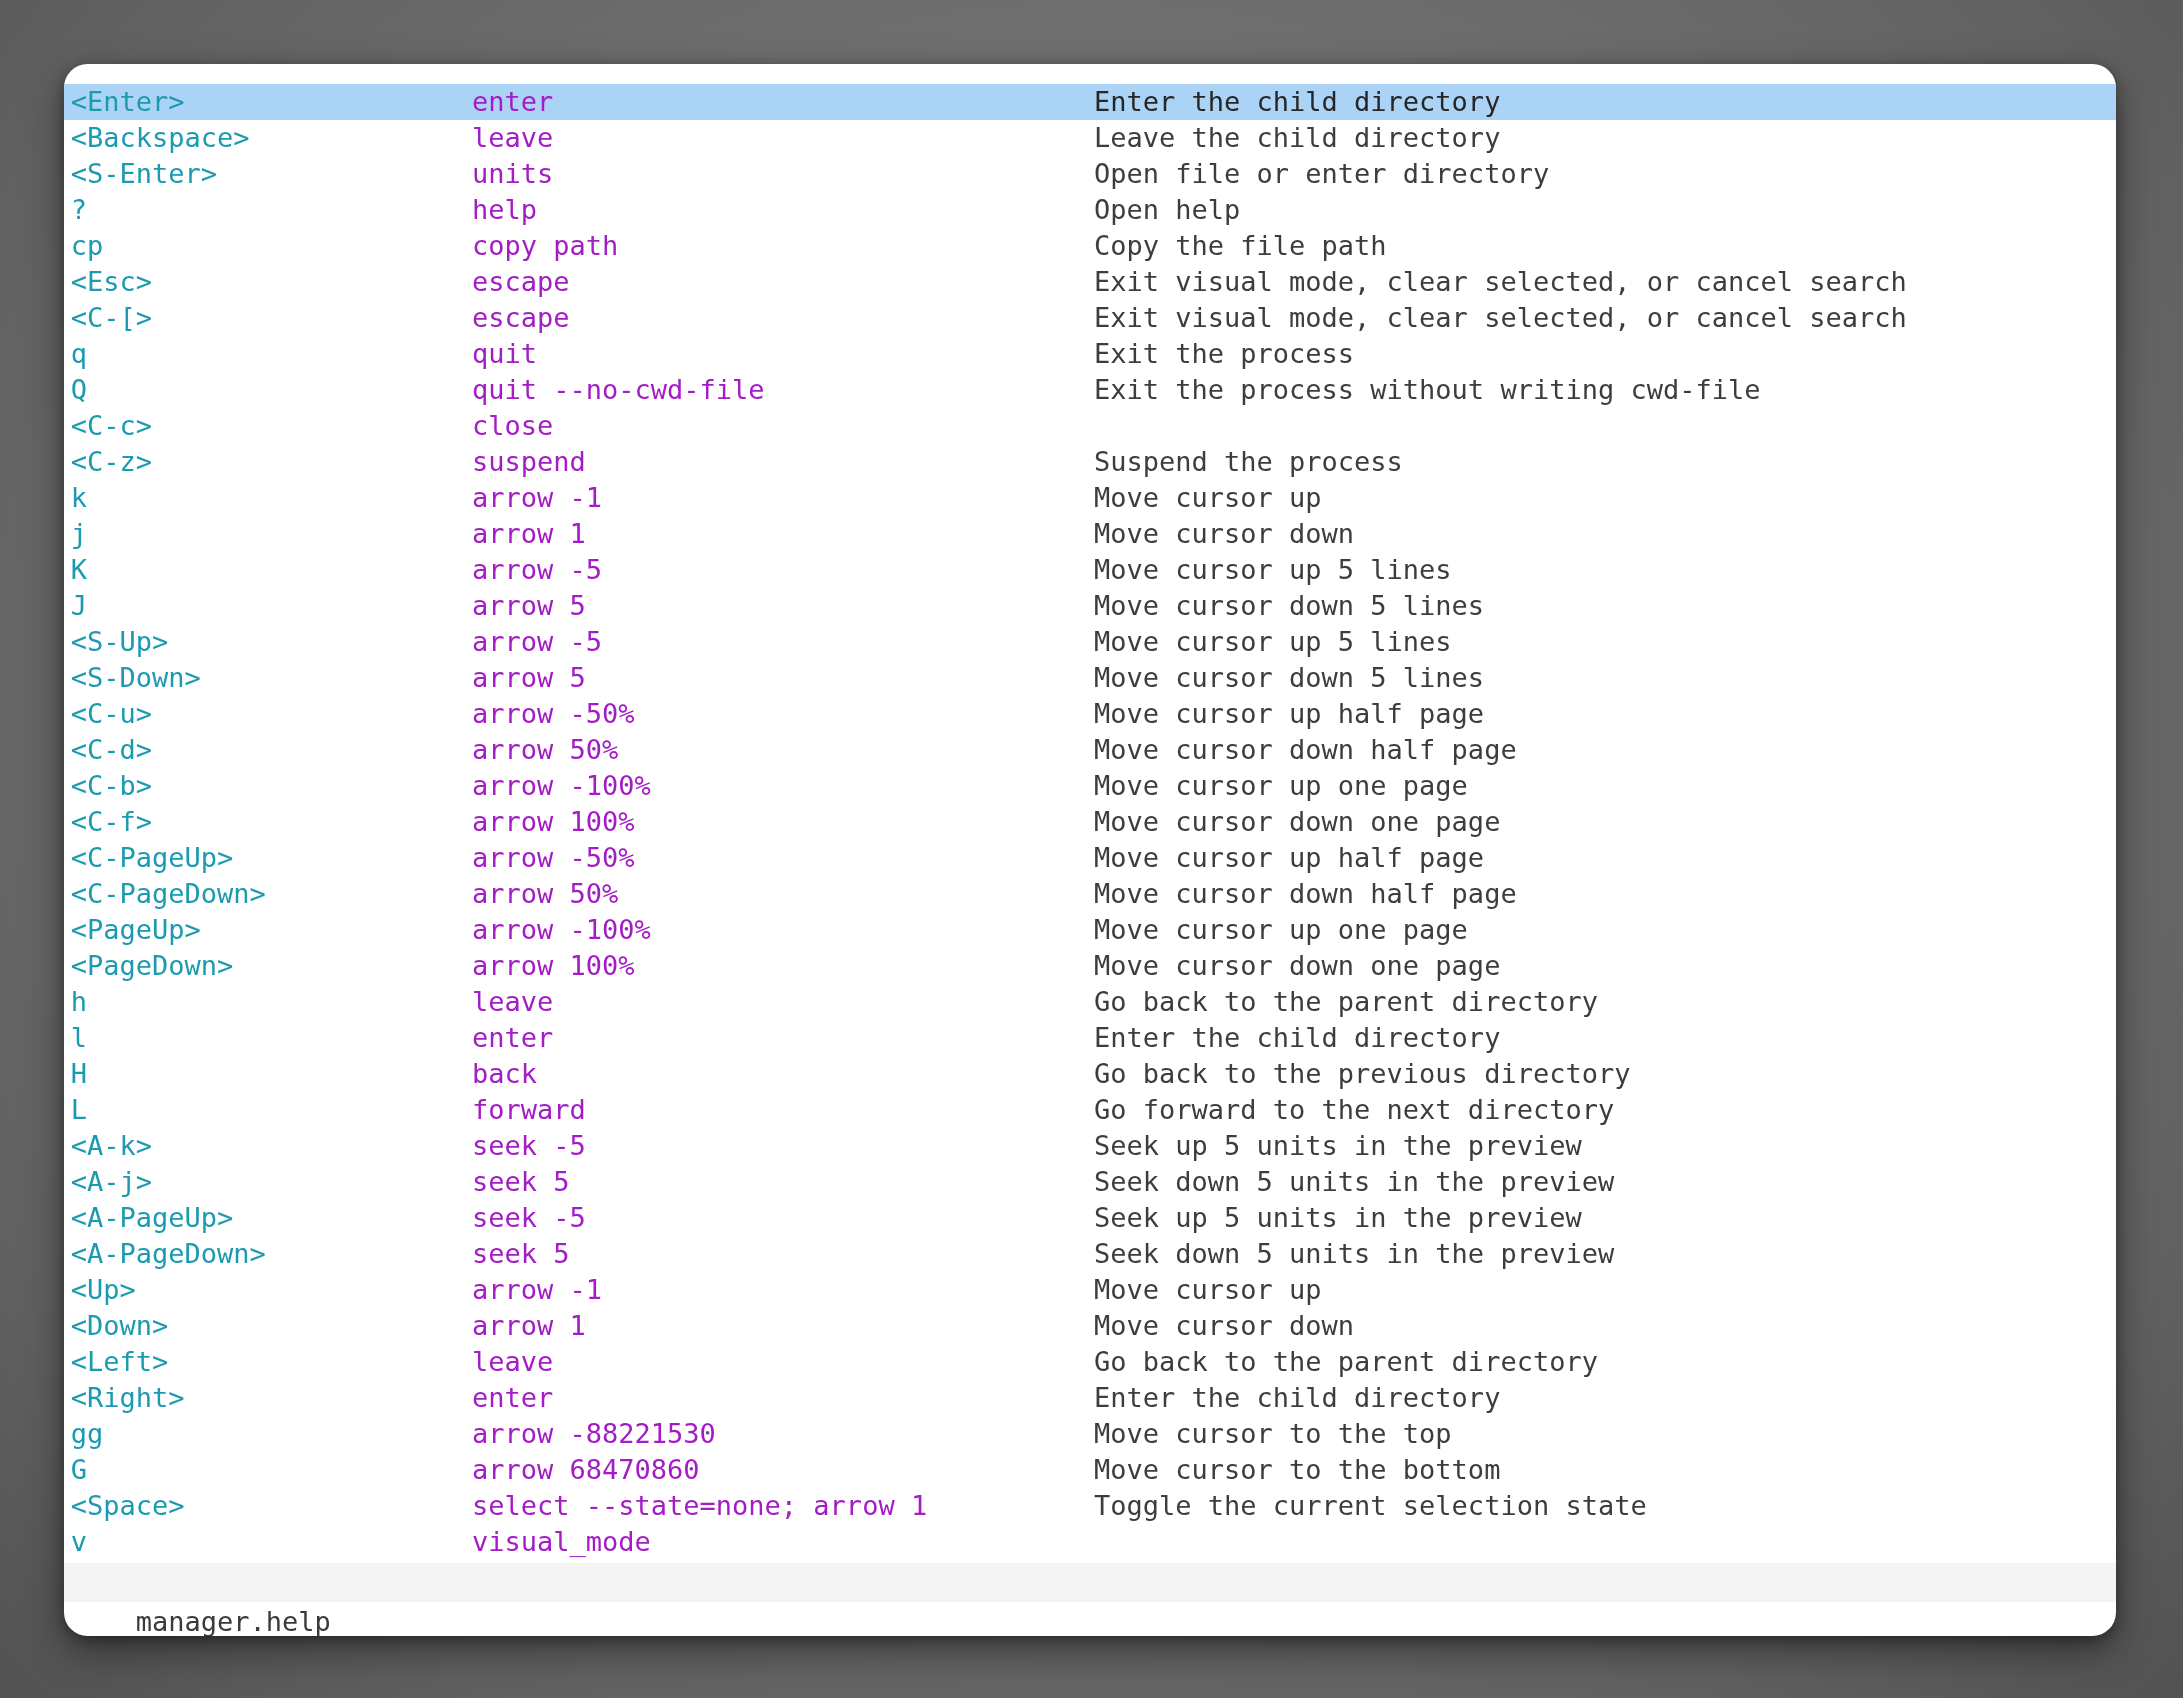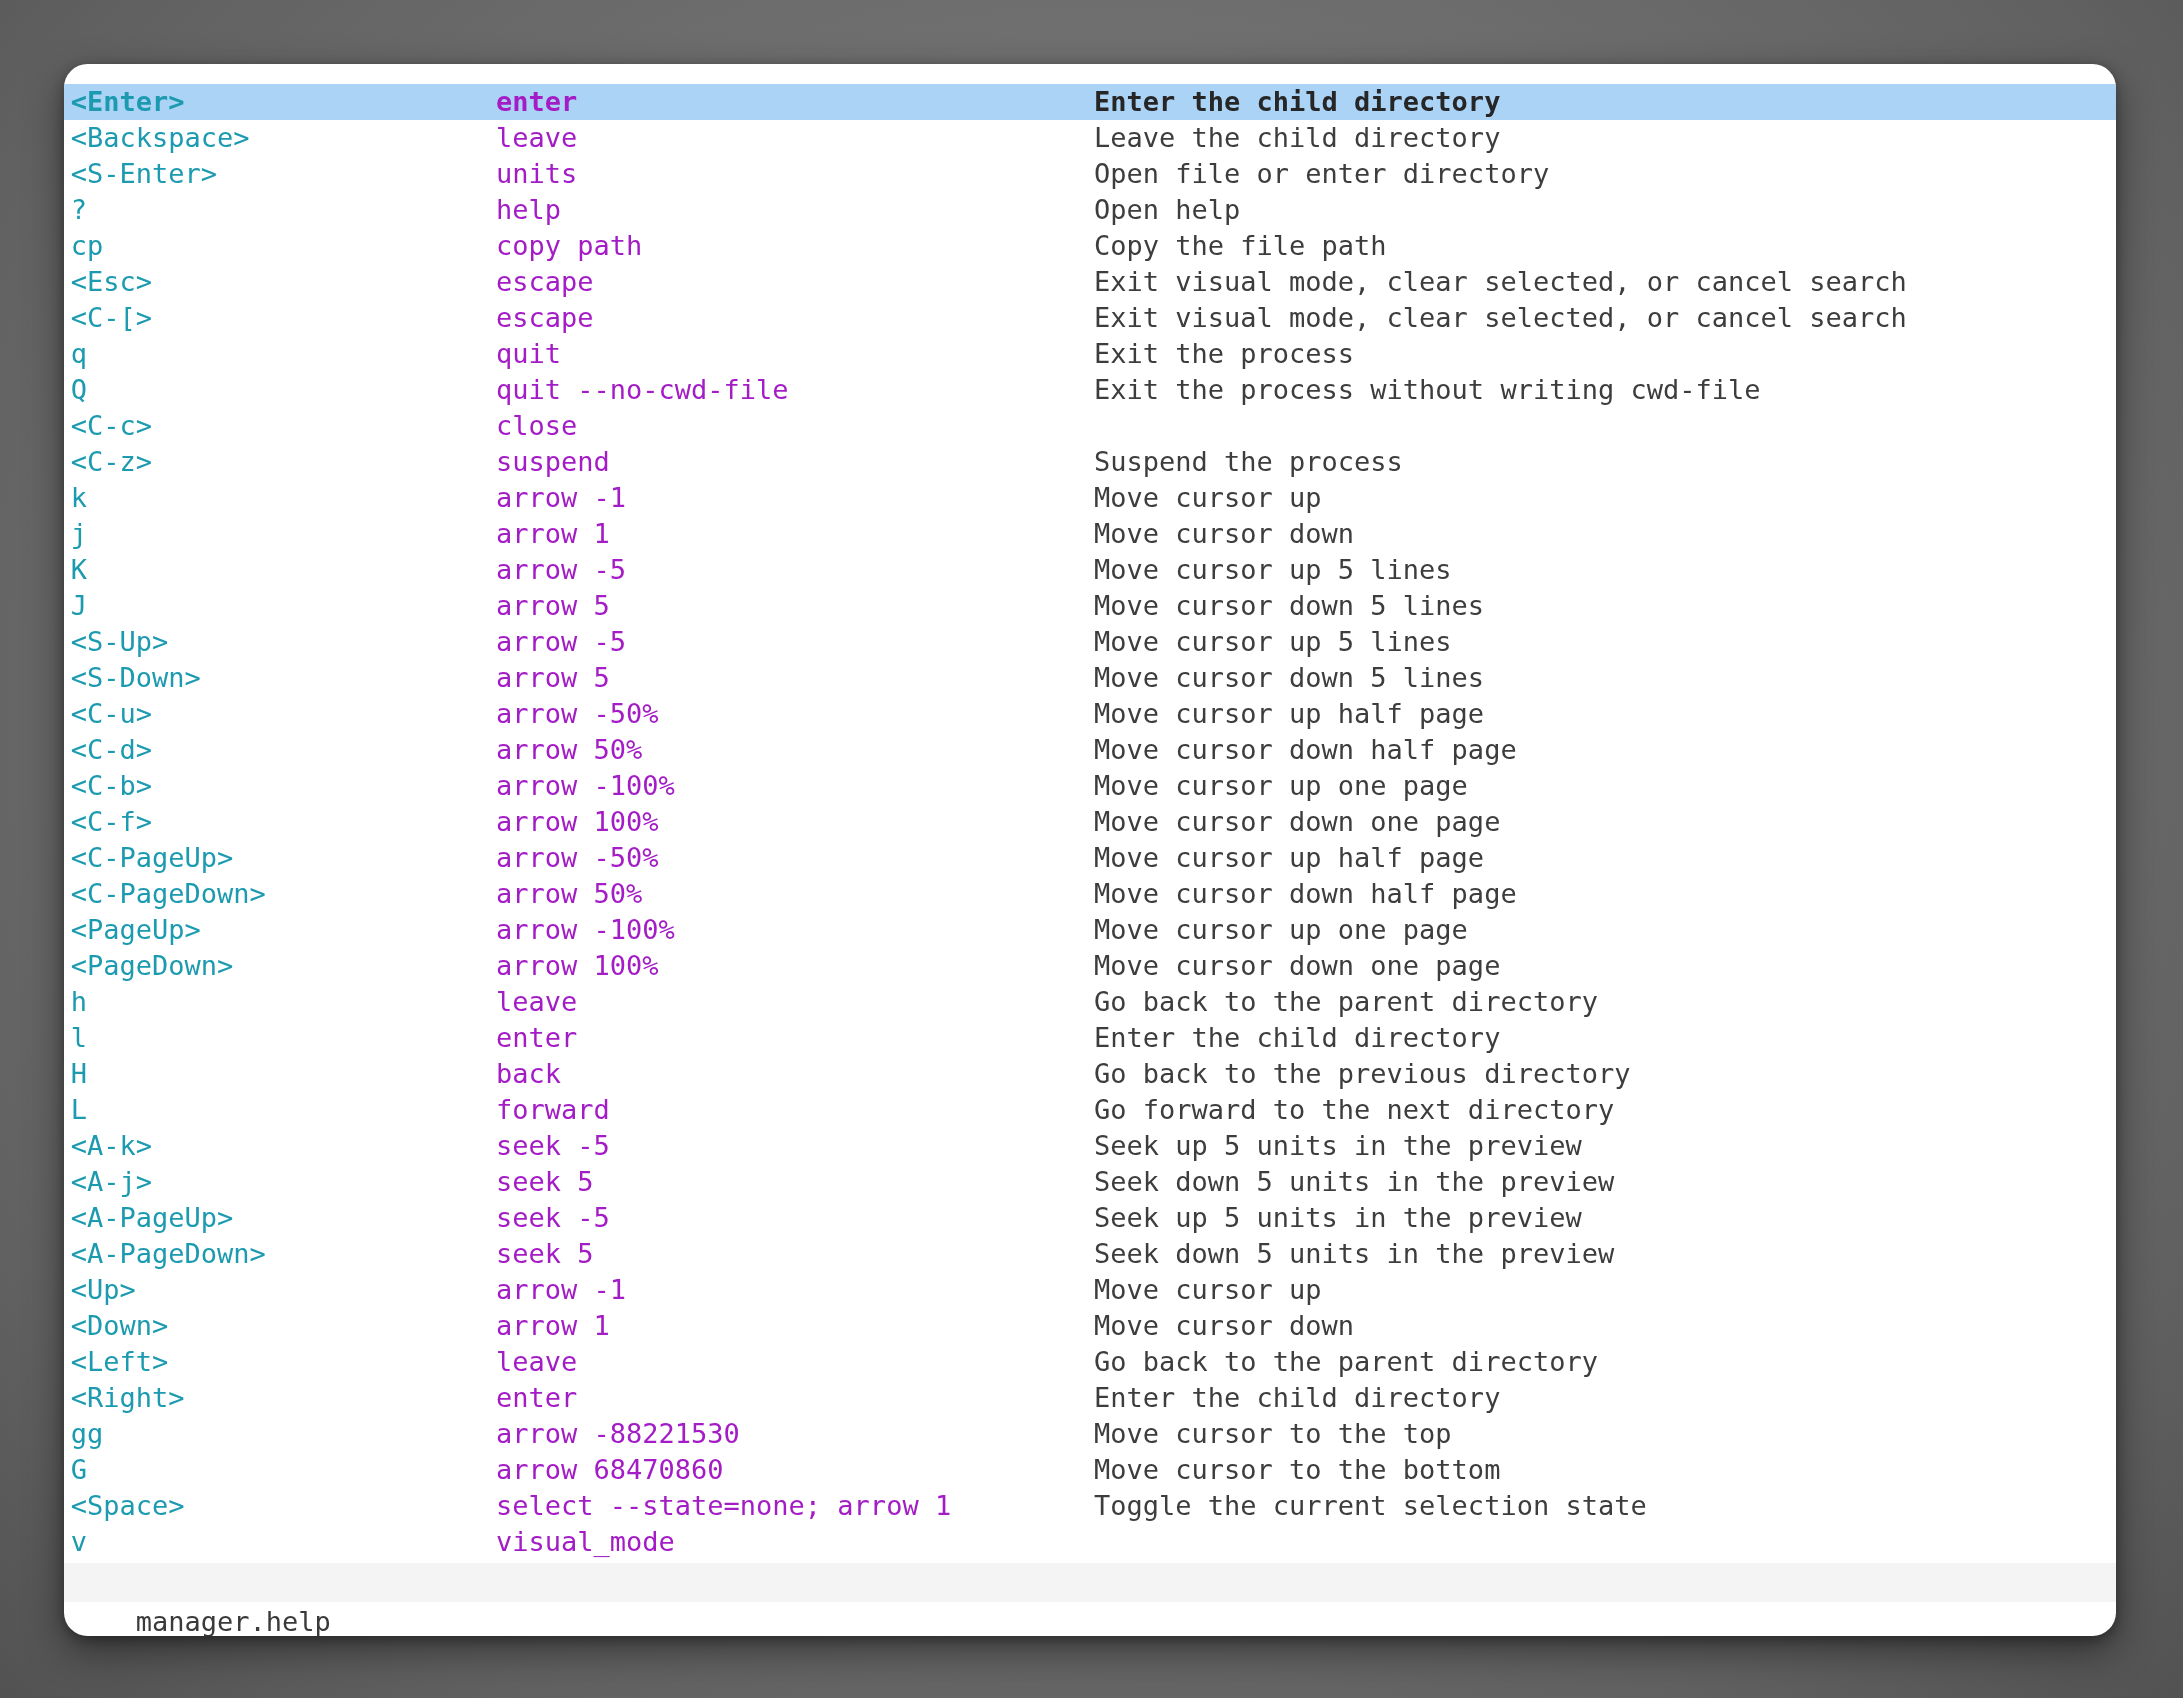--- a/index.html
+++ b/index.html
@@ -33,25 +33,25 @@
   }
   .row {
     position: relative;
     height: 36px;
     line-height: 36px;
     white-space: pre;
     width: 100%;
   }
   .row.selected {
     background: var(--highlight-bg, #abd3f6);
-    font-weight: bold;
+    font-weight: normal;
   }
   .cell { position: absolute; top: 0; }
   .cell-key  { left: 6.7px;    color: var(--key-color, #1b9ab0); }
-  .cell-cmd  { left: 432px;  color: var(--command-color, #a31cc5); }
+  .cell-cmd  { left: 408px;  color: var(--command-color, #a31cc5); }
   .cell-desc { left: 1030px; color: var(--description-color, #3d3d3d); }
   .row.selected .cell-desc { color: var(--selected-description-color, #262626); }
   .statusbar {
     position: absolute;
     left: 0;
     top: 1499px;
     width: 100%;
     height: 39px;
     line-height: 39px;
     background: var(--status-bg, #f4f4f4);

